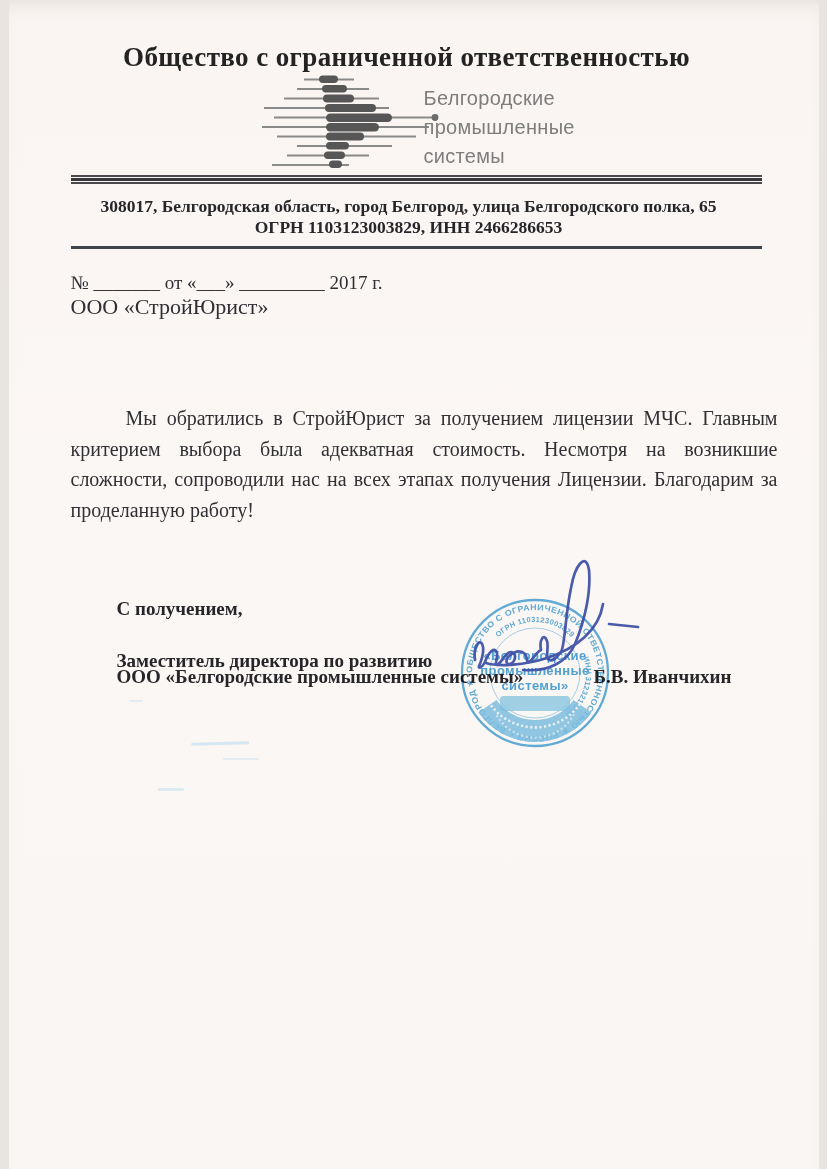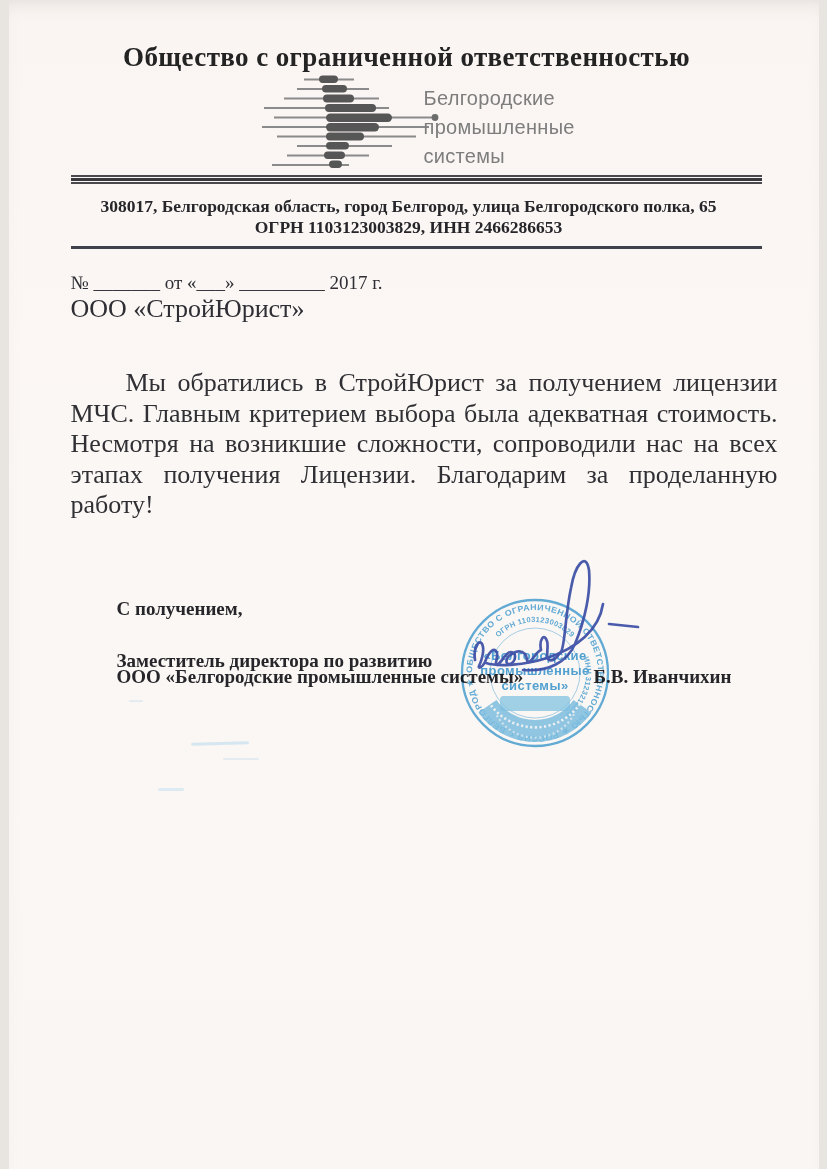--- a/index.html
+++ b/index.html
@@ -35,24 +35,24 @@
   .address{
     top:196px;left:0;right:10px;text-align:center;
     font-size:17.5px;font-weight:bold;color:#26262a;line-height:21px;
   }
   .rule-thin{top:246px;left:62px;right:57px;height:2.5px;background:#3e424b;}
   .ref-line{
     top:272px;left:62px;right:115px;
     display:flex;justify-content:space-between;align-items:baseline;
     font-size:19px;color:#2e2e34;flex-direction:column;
   }
-  .ref-line .recipient{font-size:26px;text-align:right;}
+  .ref-line .recipient{font-size:22px;text-align:right;}
   .body-par{
-    top:368px;left:62px;width:707px;
-    font-size:26px;line-height:30.5px;color:#303034;
+    top:403px;left:62px;width:707px;
+    font-size:20px;line-height:30.5px;color:#303034;
     text-align:justify;text-indent:55px;
   }
   .sal{top:598px;left:108px;font-size:19px;font-weight:bold;color:#26262a;}
   .pos{top:650px;left:108px;font-size:19px;font-weight:bold;color:#26262a;}
   .sign-row{
     top:666px;left:108px;right:87px;
     display:flex;justify-content:space-between;align-items:flex-end;
     font-size:19px;font-weight:bold;color:#26262a;
   }
   .stamp-layer{top:548px;left:428px;width:240px;height:230px;}

